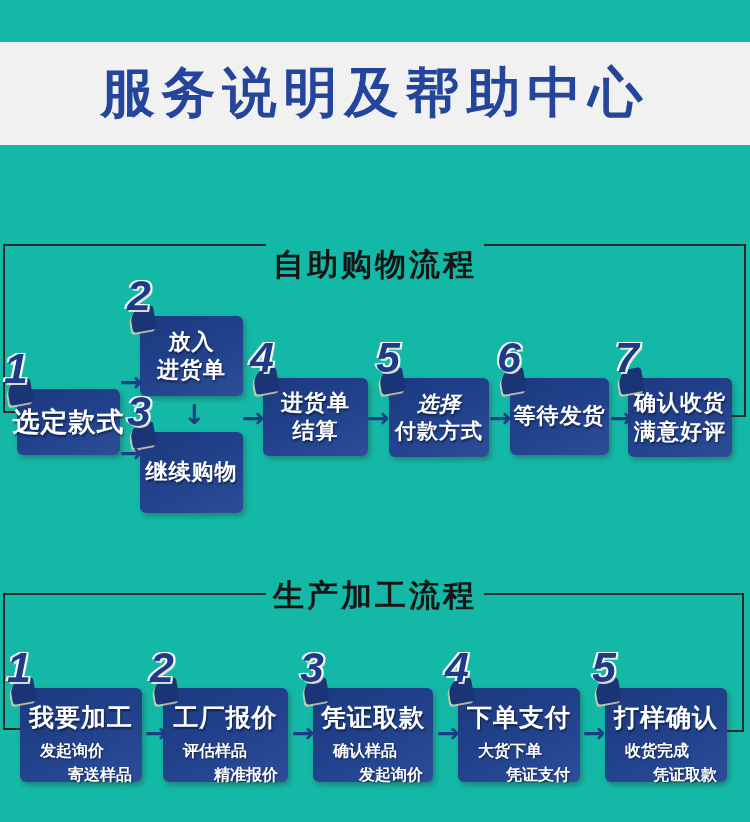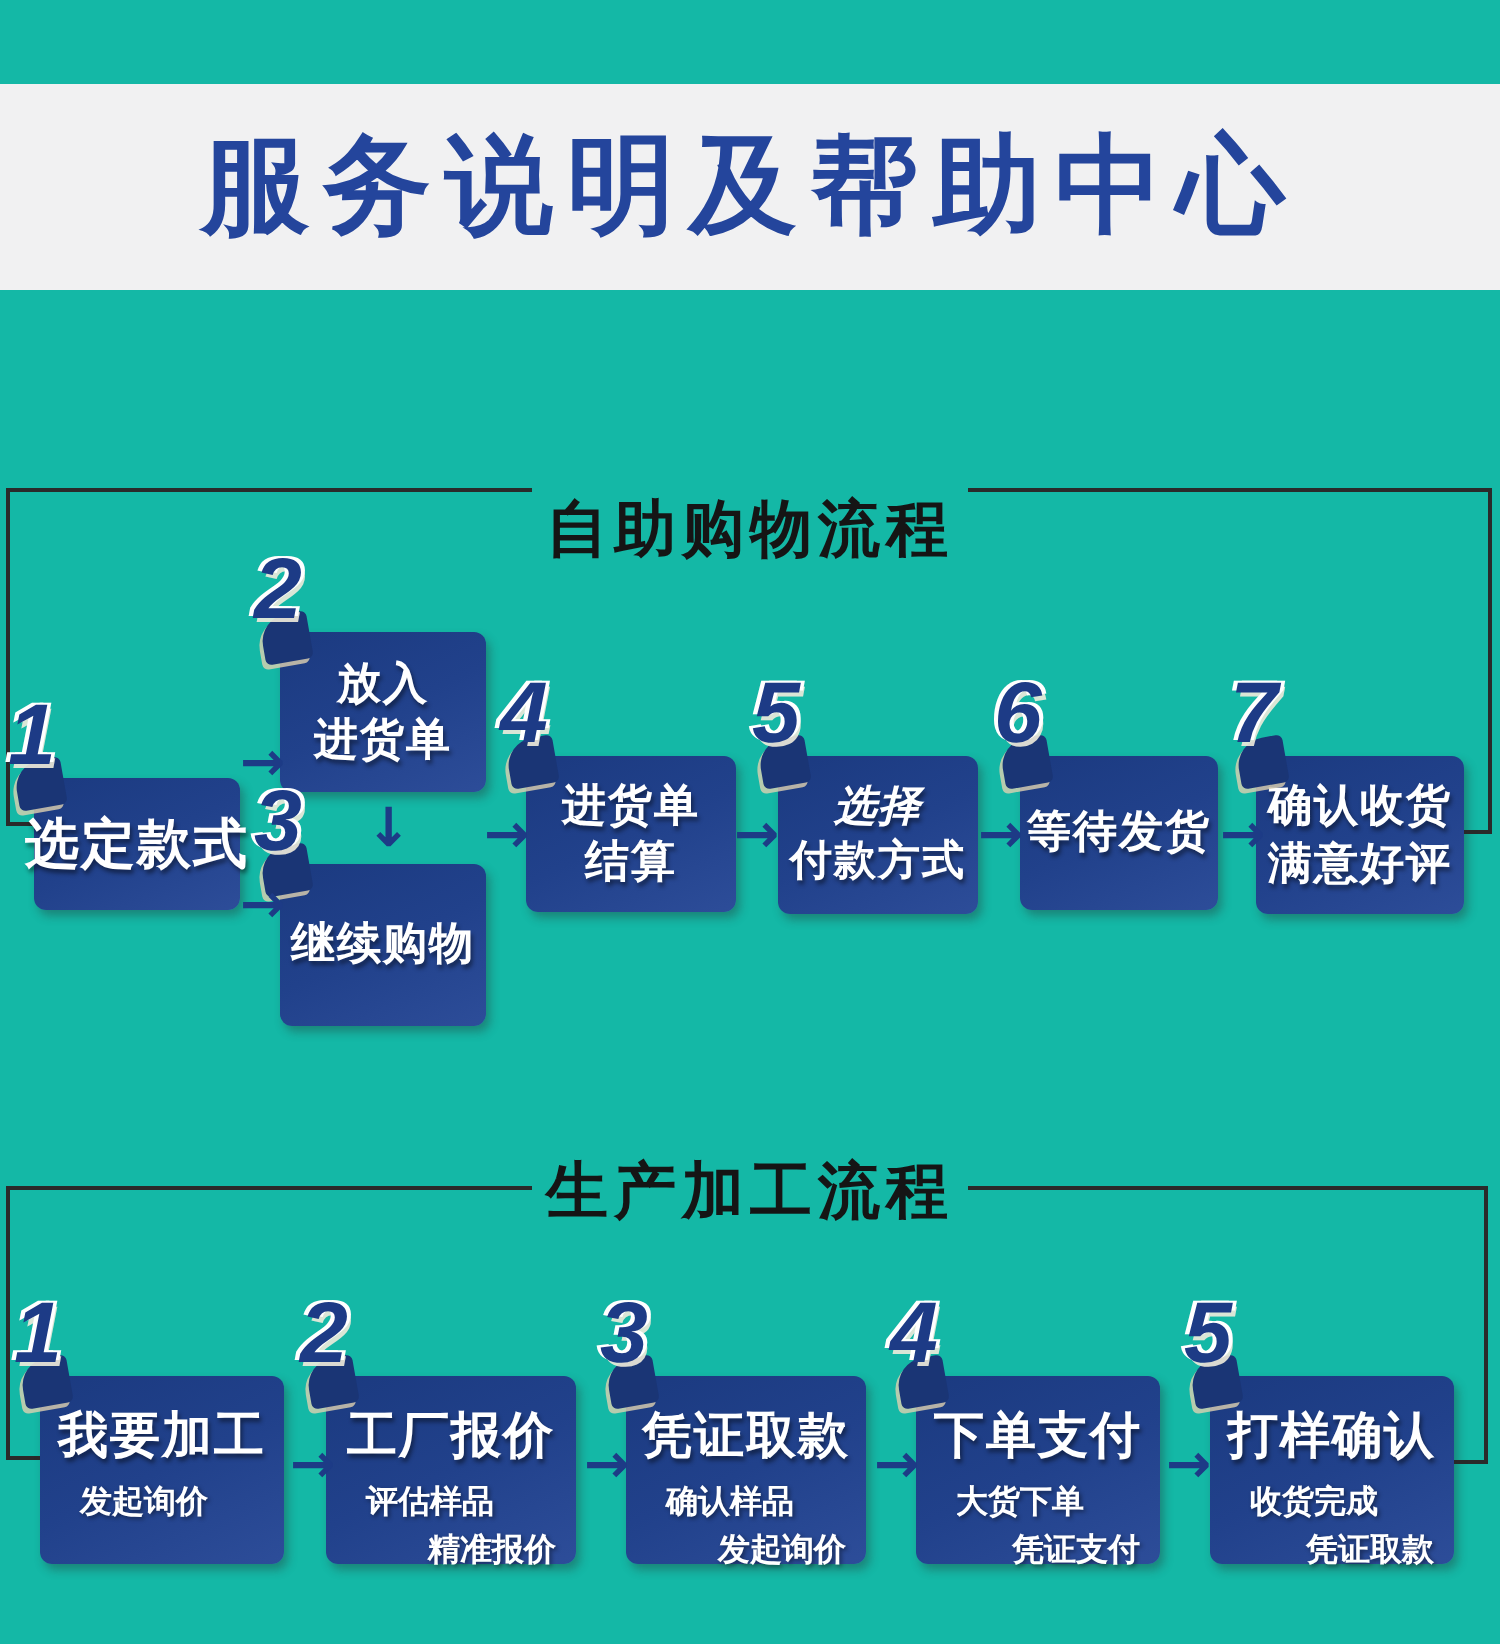--- a/index.html
+++ b/index.html
@@ -152,20 +152,21 @@
     <div class="h-line" style="top:593px; left:484px; width:260px;"></div>
     <div class="v-line" style="top:593px; left:3px;   height:137px;"></div>
     <div class="h-line" style="top:728px; left:3px;   width:17px;"></div>
     <div class="v-line" style="top:593px; left:742px; height:139px;"></div>
     <div class="h-line" style="top:730px; left:727px; width:17px;"></div>
 
     <div class="pbox" style="left:20px;  top:688px; width:122px; height:94px;">
       <span class="fnum">1</span>
       <div class="pt">我要加工</div>
       <div class="psl">发起询价</div>
+      <div class="psr">寄送样品</div>
     </div>
 
     <div class="pbox" style="left:163px; top:688px; width:125px; height:94px;">
       <span class="fnum">2</span>
       <div class="pt">工厂报价</div>
       <div class="psl">评估样品</div>
       <div class="psr">精准报价</div>
     </div>
 
     <div class="pbox" style="left:313px; top:688px; width:120px; height:94px;">

